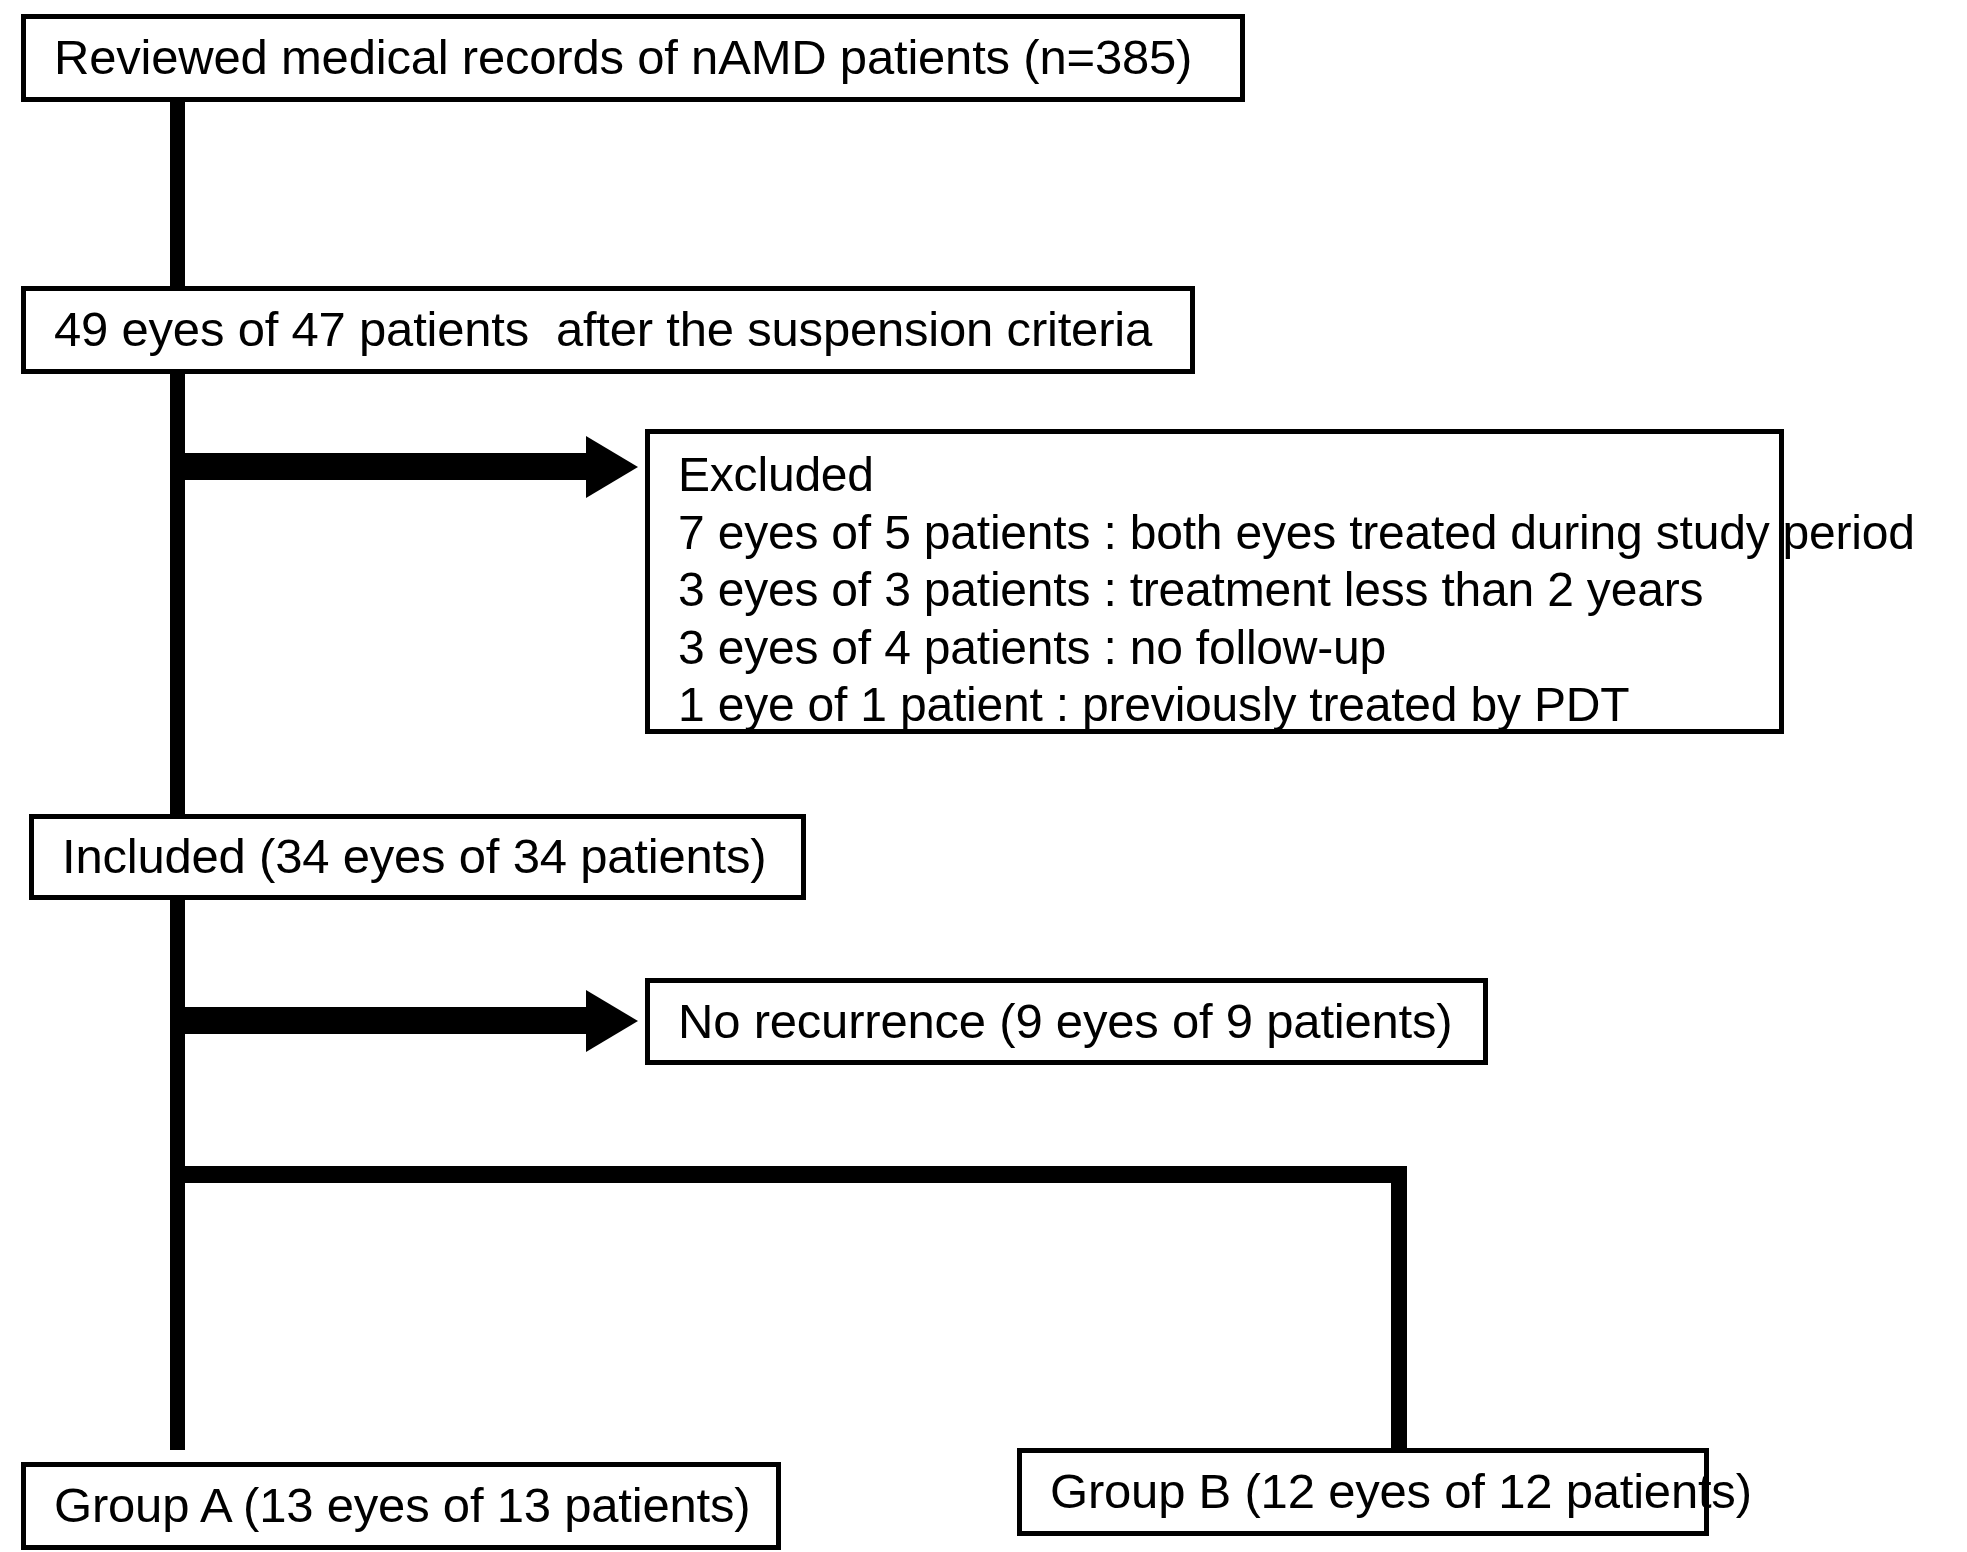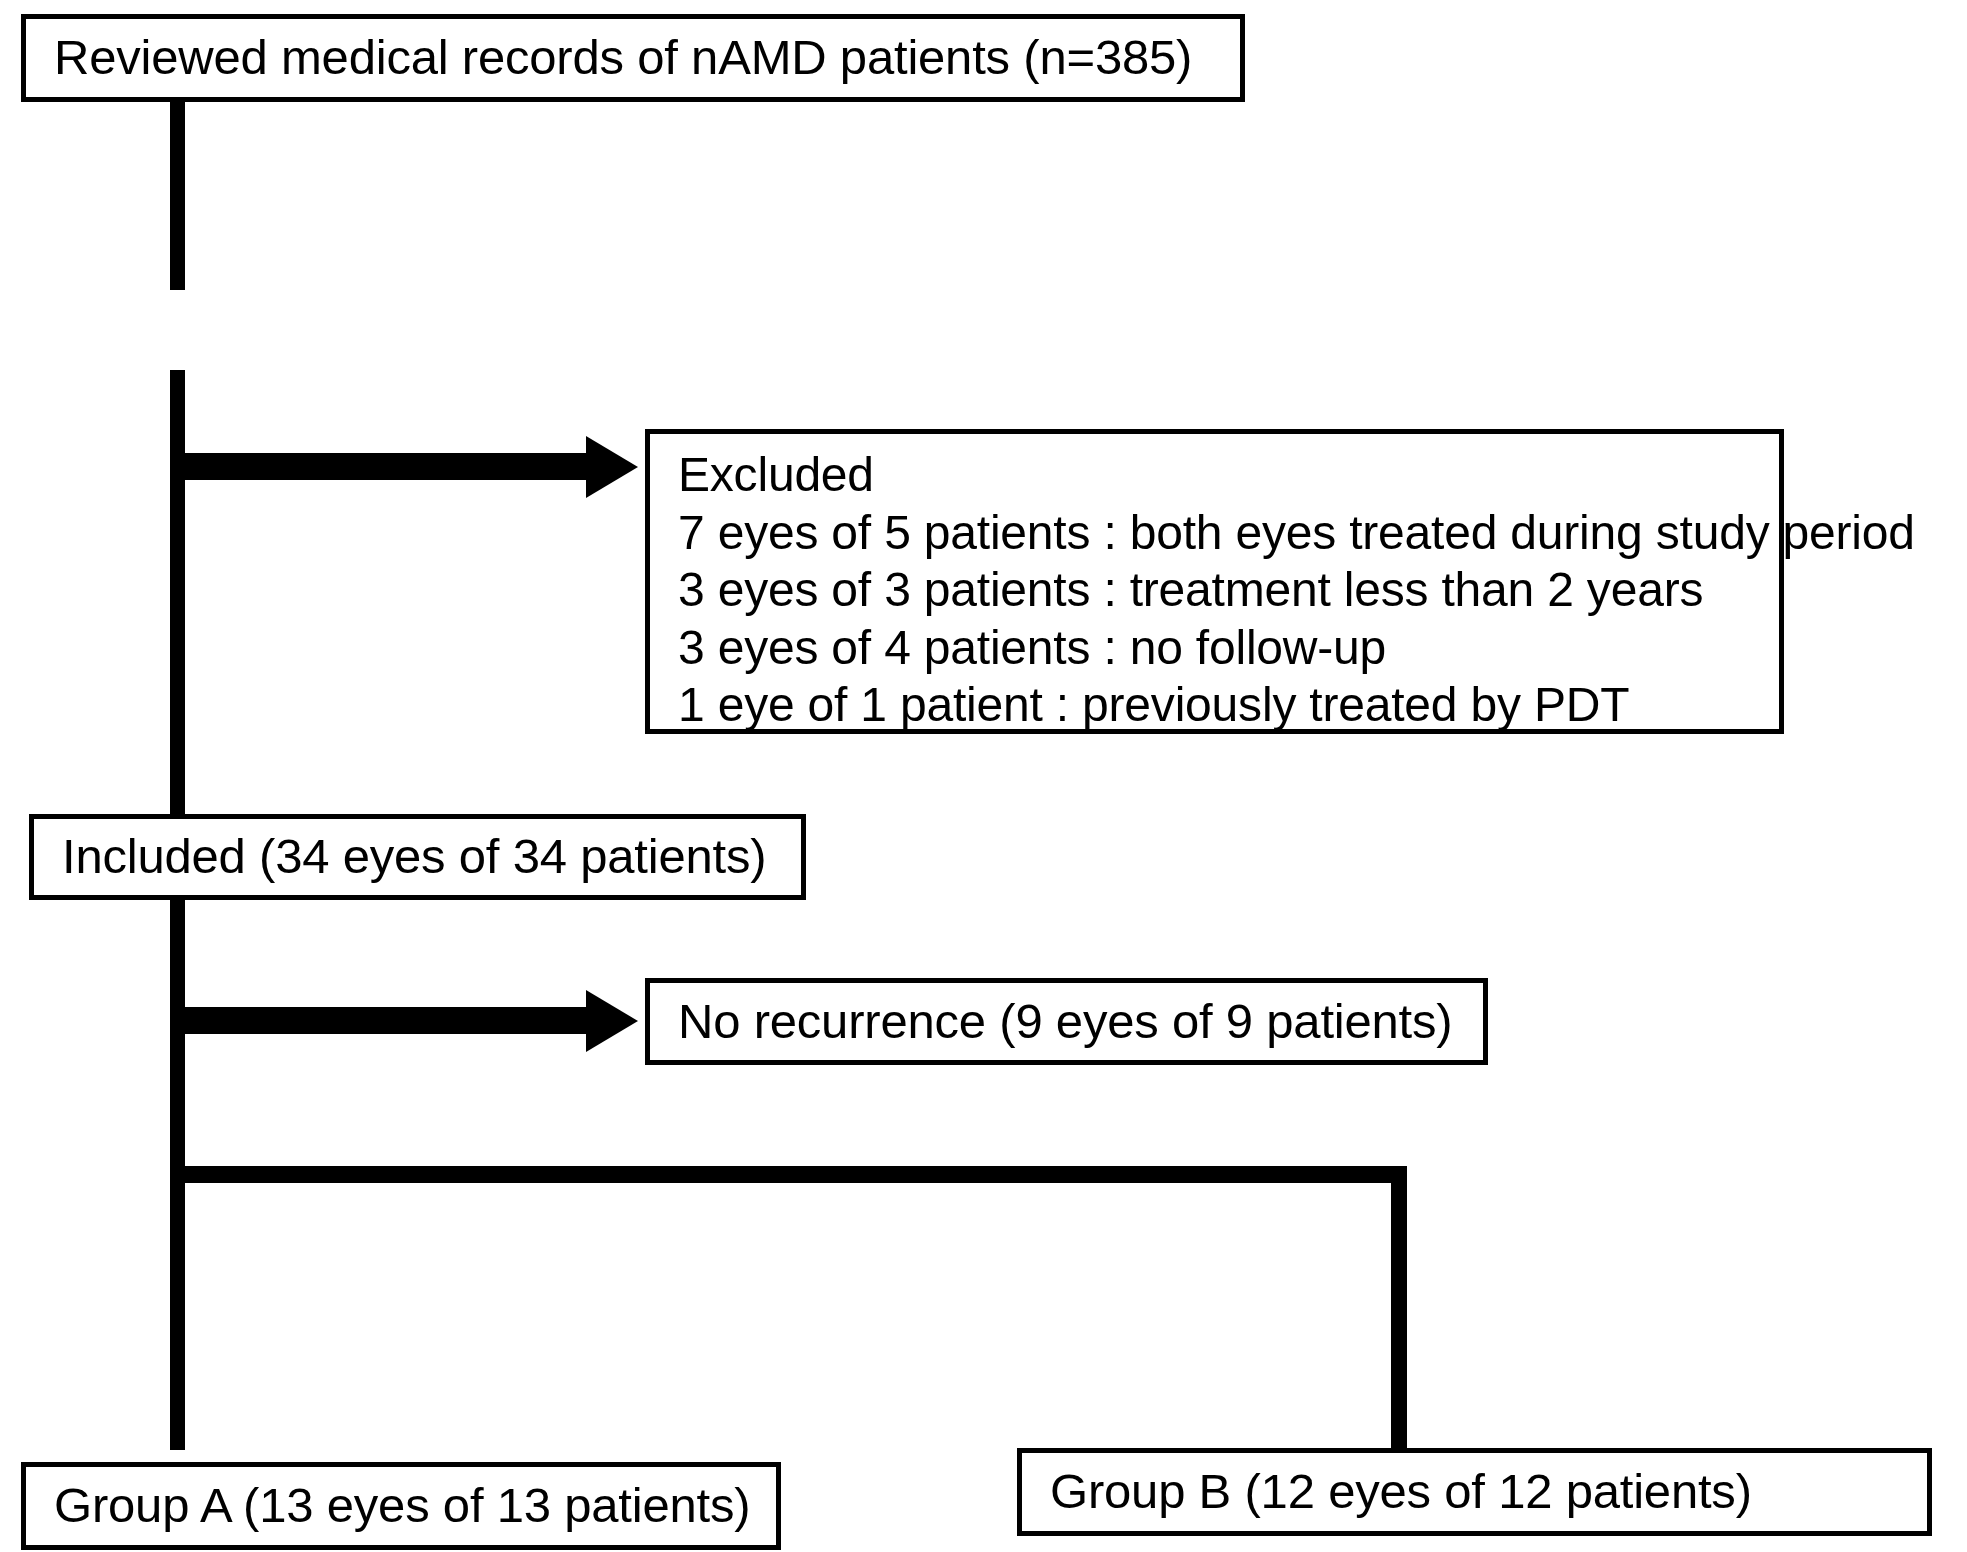--- a/index.html
+++ b/index.html
@@ -74,20 +74,23 @@
   <div class="arrowhead" style="left:586px; top:990px;"></div>
 
   <div class="connector" style="left:170px; top:1166px; width:1237px; height:17px;"></div>
   <div class="connector" style="left:170px; top:1166px; width:15px; height:284px;"></div>
   <div class="connector" style="left:1391px; top:1166px; width:16px; height:284px;"></div>
 
   <div class="box" style="left:21px; top:14px; width:1224px; height:88px;">
     <div class="line">Reviewed medical records of nAMD patients (n=385)</div>
   </div>
 
+  <div class="box" style="left:21px; top:286px; width:1174px; height:88px;">
+    <div class="line">49 eyes of 47 patients  after the suspension criteria</div>
+  </div>
 
   <div class="box multi" style="left:645px; top:429px; width:1139px; height:305px;">
     <div class="line">Excluded</div>
     <div class="line">7 eyes of 5 patients : both eyes treated during study period</div>
     <div class="line">3 eyes of 3 patients : treatment less than 2 years</div>
     <div class="line">3 eyes of 4 patients : no follow-up</div>
     <div class="line">1 eye of 1 patient : previously treated by PDT</div>
   </div>
 
   <div class="box" style="left:21px; top:814px; width:777px; height:86px;margin-left:8px;">
@@ -95,17 +98,17 @@
   </div>
 
   <div class="box" style="left:645px; top:978px; width:843px; height:87px;">
     <div class="line">No recurrence (9 eyes of 9 patients)</div>
   </div>
 
   <div class="box" style="left:21px; top:1448px; width:760px; height:88px;margin-top:14px;">
     <div class="line">Group A (13 eyes of 13 patients)</div>
   </div>
 
-  <div class="box" style="left:1017px; top:1448px; width:915px; height:88px;">
+  <div class="box" style="left:1017px; top:1448px; width:692px; height:88px;">
     <div class="line">Group B (12 eyes of 12 patients)</div>
   </div>
 
 </div>
 
 </body></html>

